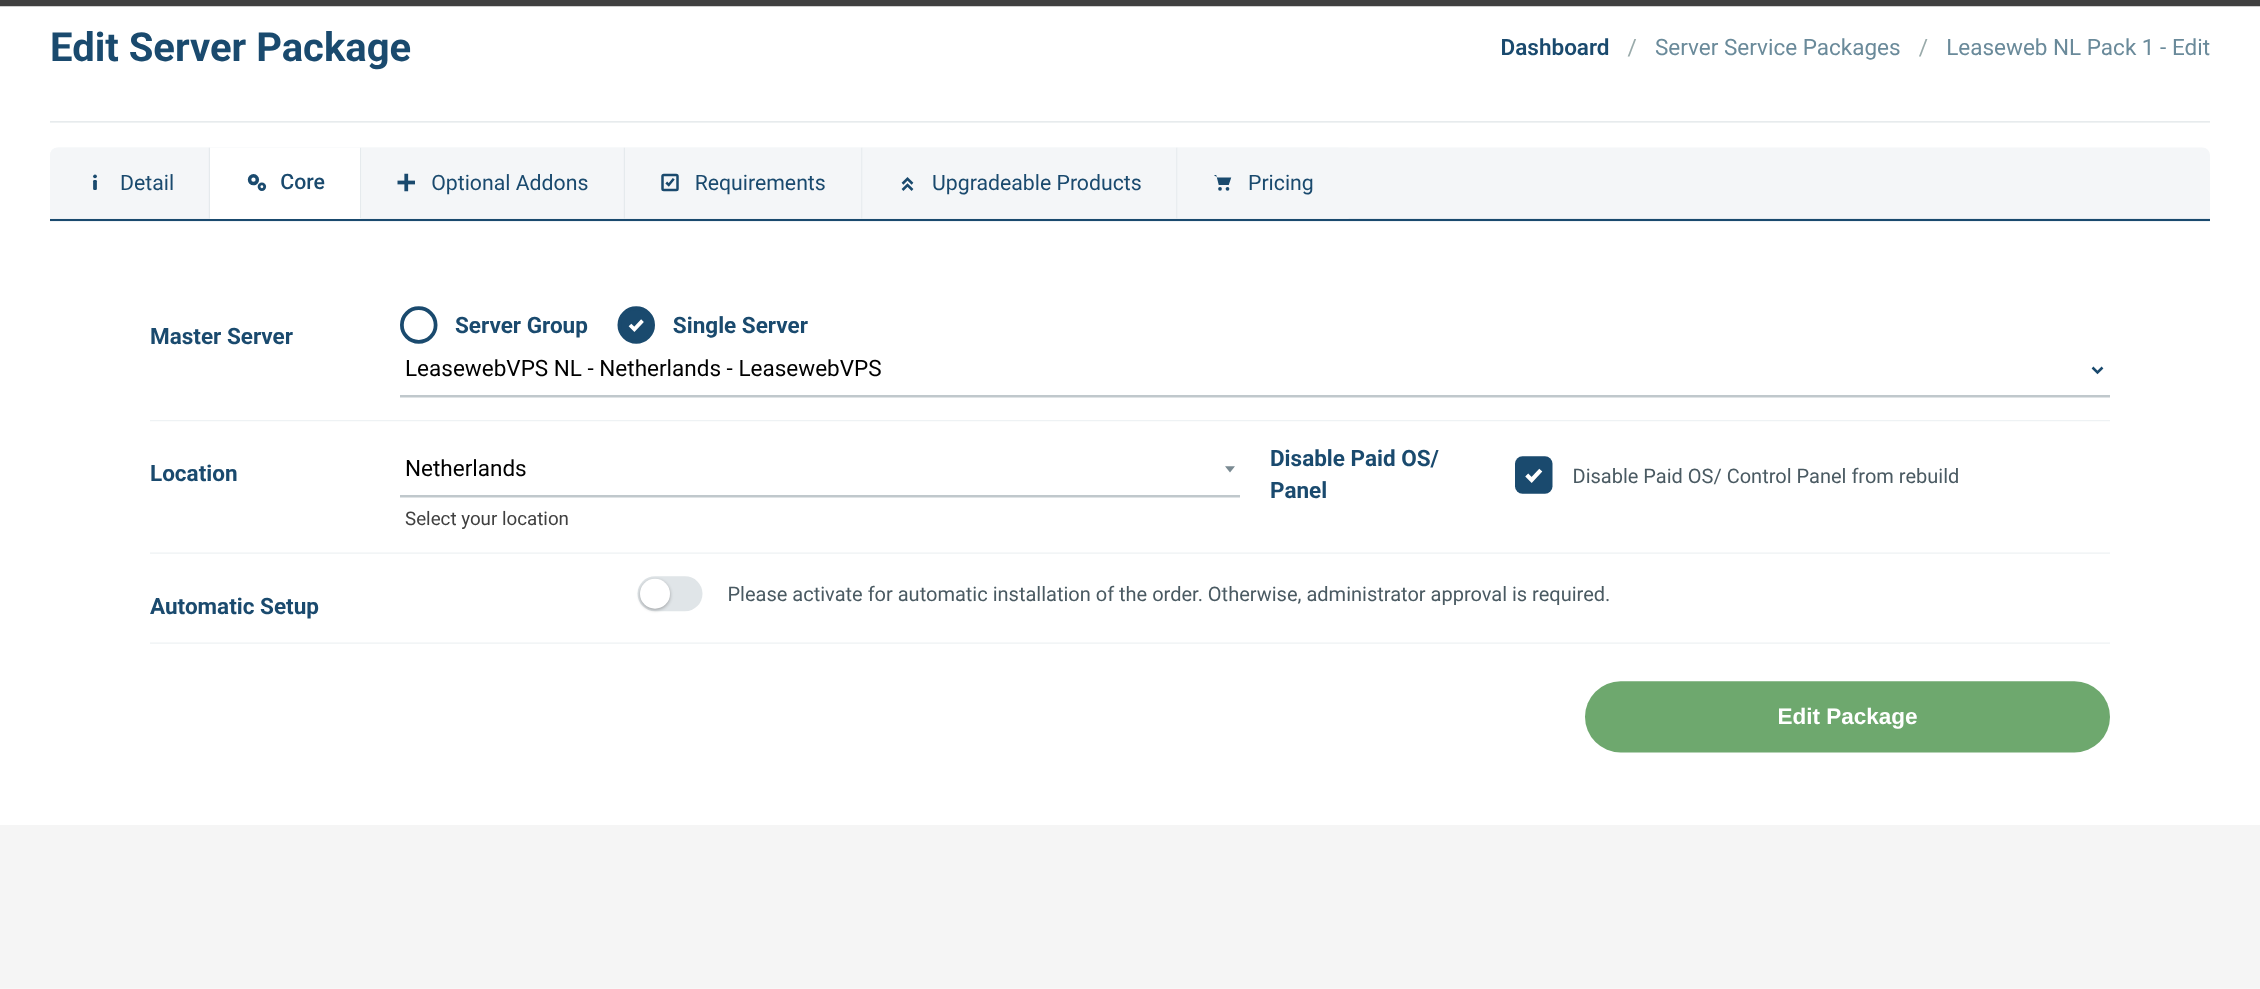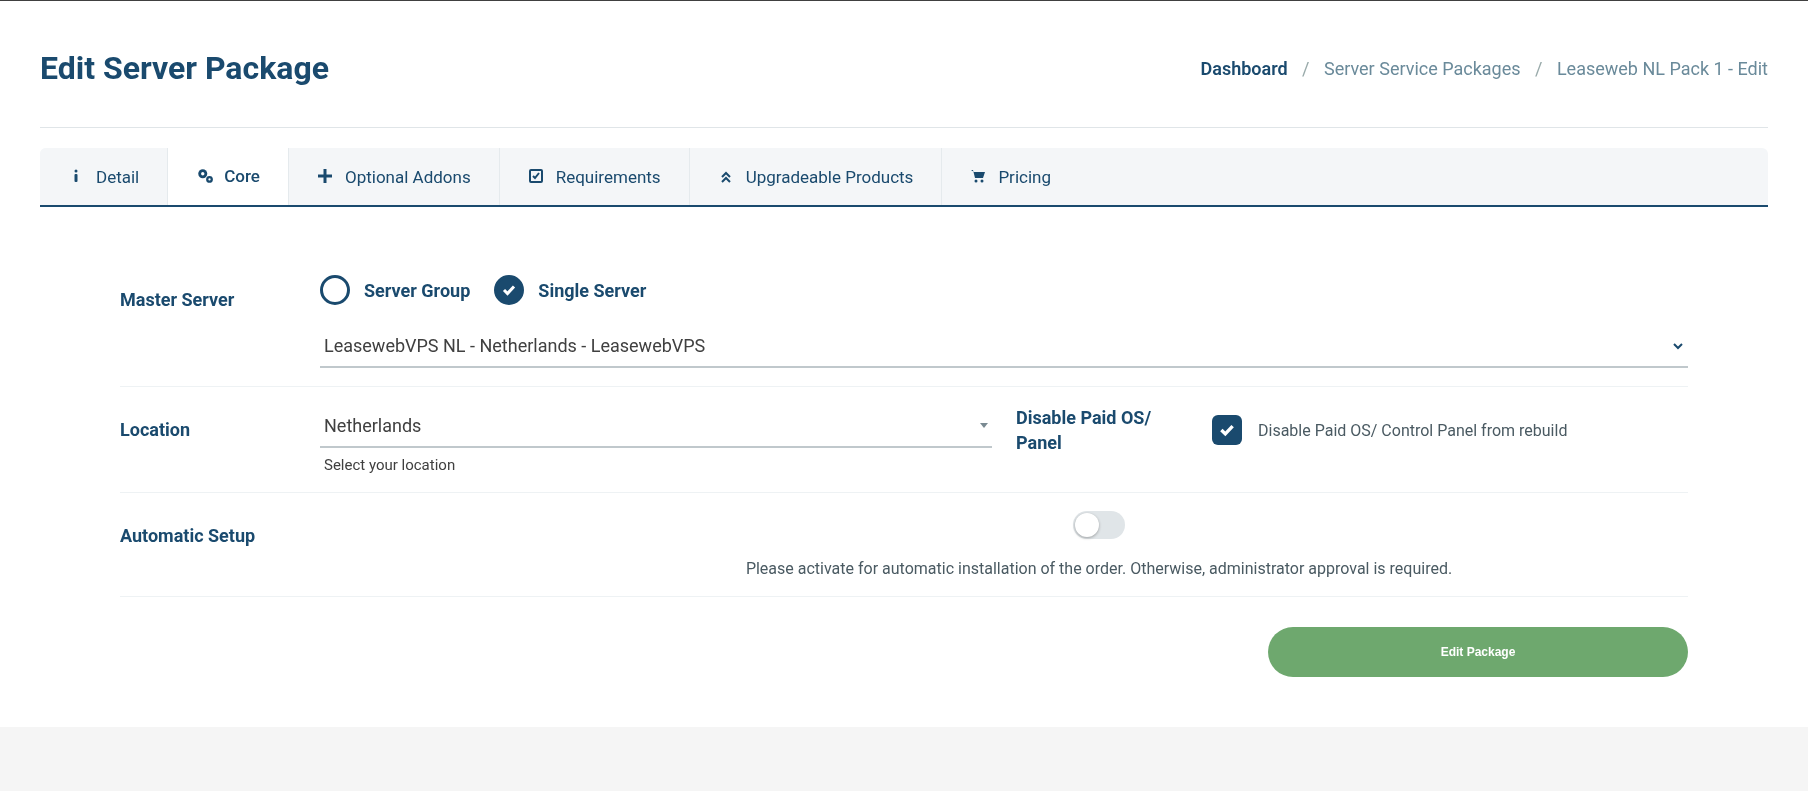--- a/index.html
+++ b/index.html
@@ -6,23 +6,23 @@
   body {
     margin: 0;
     padding: 0;
     font-family: -apple-system, BlinkMacSystemFont, "Segoe UI", Roboto, sans-serif;
     background: #f5f5f5;
     color: #1a4a6e;
   }
   .page {
     background: #fff;
     min-height: 660px;
-    padding: 48px 40px 40px 40px;
+    padding: 14px 40px 40px 40px;
     position: relative;
-    border-top: 1px solid #404040;
+    border-top: 5px solid #404040;
   }
   .header-row {
     display: flex;
     justify-content: space-between;
     align-items: center;
     margin-bottom: 40px;
   }
   .page-title {
     font-size: 32px;
     font-weight: 700;
@@ -84,21 +84,20 @@
     font-size: 18px;
     font-weight: 700;
     color: #1a4a6e;
     padding-top: 14px;
   }
   .form-control { flex: 1; }
   .radio-row {
     display: flex;
     gap: 24px;
     align-items: flex-end;
-    margin-bottom: 20px;
     margin-left: 190px;
   }
   .radio-option {
     display: flex;
     align-items: center;
     gap: 14px;
     font-size: 18px;
     font-weight: 700;
     color: #1a4a6e;
     cursor: pointer;
@@ -114,21 +113,21 @@
     display: inline-flex;
     align-items: center;
     justify-content: center;
     color: #fff;
   }
   .select-field {
     border: none;
     border-bottom: 2px solid #c0c8cc;
     width: 100%;
     font-size: 18px;
-    color: #404040;
+    color: #000000;
     padding: 10px 4px;
     display: flex;
     justify-content: space-between;
     align-items: center;
     cursor: pointer;
   }
   .chevron-down {
     width: 0; height: 0;
     border-left: 5px solid transparent;
     border-right: 5px solid transparent;
@@ -201,21 +200,21 @@
   }
   .btn-row {
     display: flex;
     justify-content: flex-end;
     margin-top: 30px;
     padding-right: 0;
   }
   .btn-primary {
     background: #6ea86e;
     color: #fff;
-    font-size: 12px;
+    font-size: 18px;
     font-weight: 700;
     padding: 18px 40px;
     border: none;
     border-radius: 34px;
     cursor: pointer;
     min-width: 420px;
     text-align: center;
   }
   .mr-section {
     display: flex;
@@ -354,21 +353,21 @@
               </div>
               <span class="check-text">Disable Paid OS/ Control Panel from rebuild</span>
             </div>
           </div>
         </div>
       </div>
 
       <div class="form-row">
         <div class="form-label">Automatic Setup</div>
         <div class="form-control">
-          <div class="auto-row" style="margin-left:190px;flex-direction:column;">
+          <div class="auto-row" style="margin-left:190px;">
             <div class="toggle">
               <div class="knob"></div>
             </div>
             <span class="auto-text">Please activate for automatic installation of the order. Otherwise, administrator approval is required.</span>
           </div>
         </div>
       </div>
 
       <div class="btn-row">
         <button class="btn-primary">Edit Package</button>

